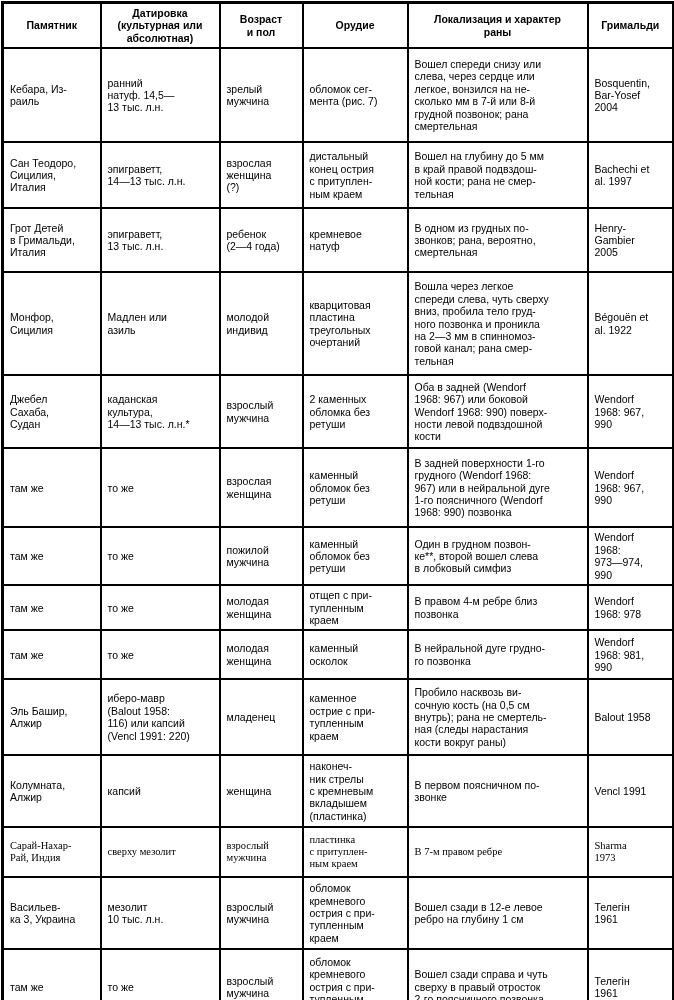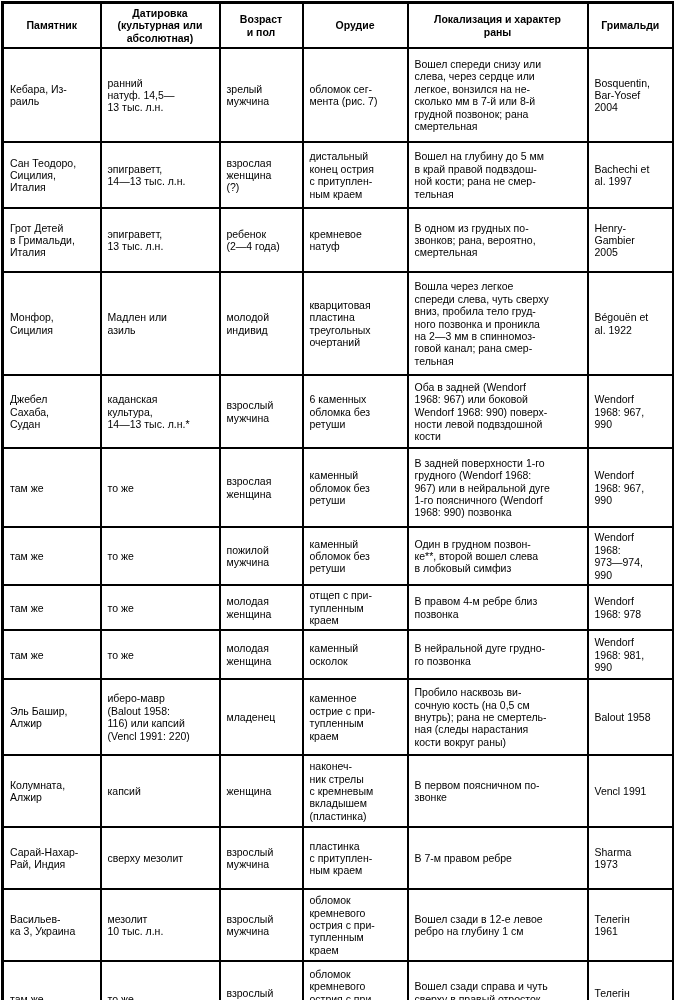--- a/index.html
+++ b/index.html
@@ -29,21 +29,21 @@
   tr.h-r2  { height: 66px; }
   tr.h-r3  { height: 64px; }
   tr.h-r4  { height: 103px; }
   tr.h-r5  { height: 73px; }
   tr.h-r6  { height: 79px; }
   tr.h-r7  { height: 58px; }
   tr.h-r8  { height: 45px; }
   tr.h-r9  { height: 49px; }
   tr.h-r10 { height: 76px; }
   tr.h-r11 { height: 72px; }
-  tr.h-r12 { height: 62px; }
+  tr.h-r12 { height: 50px; font-family: Liberation Serif, serif; }
   tr.h-r13 { height: 72px; }
   tr.h-r14 { height: 76px; }
 </style>
 </head>
 <body>
 
 <div class="page">
   <table class="wounds">
     <colgroup>
       <col style="width:98px">
@@ -148,21 +148,21 @@
       </tr>
       <tr class="h-r5">
         <td>Джебел
 Сахаба,
 Судан</td>
         <td>каданская
 культура,
 14—13 тыс. л.н.*</td>
         <td>взрослый
 мужчина</td>
-        <td>6 каменных
+        <td>2 каменных
 обломка без
 ретуши</td>
         <td>Оба в задней (Wendorf
 1968: 967) или боковой
 Wendorf 1968: 990) поверх-
 ности левой подвздошной
 кости</td>
         <td>Wendorf
 1968: 967,
 990</td>

